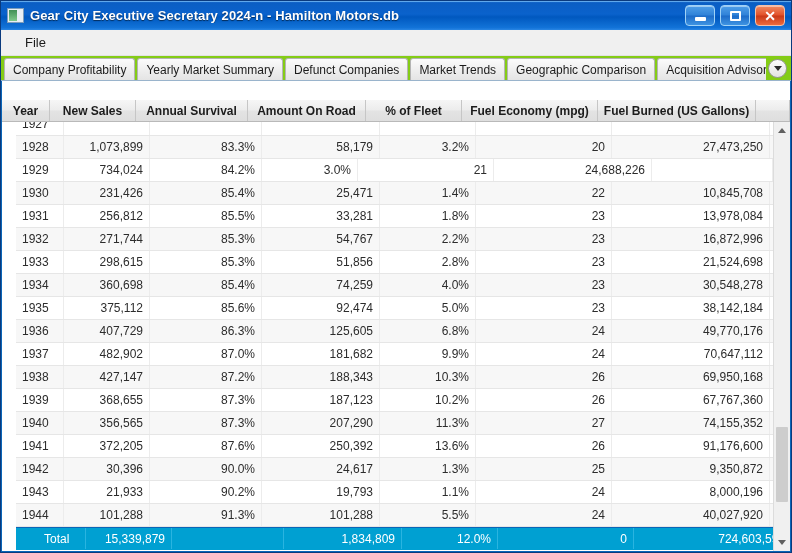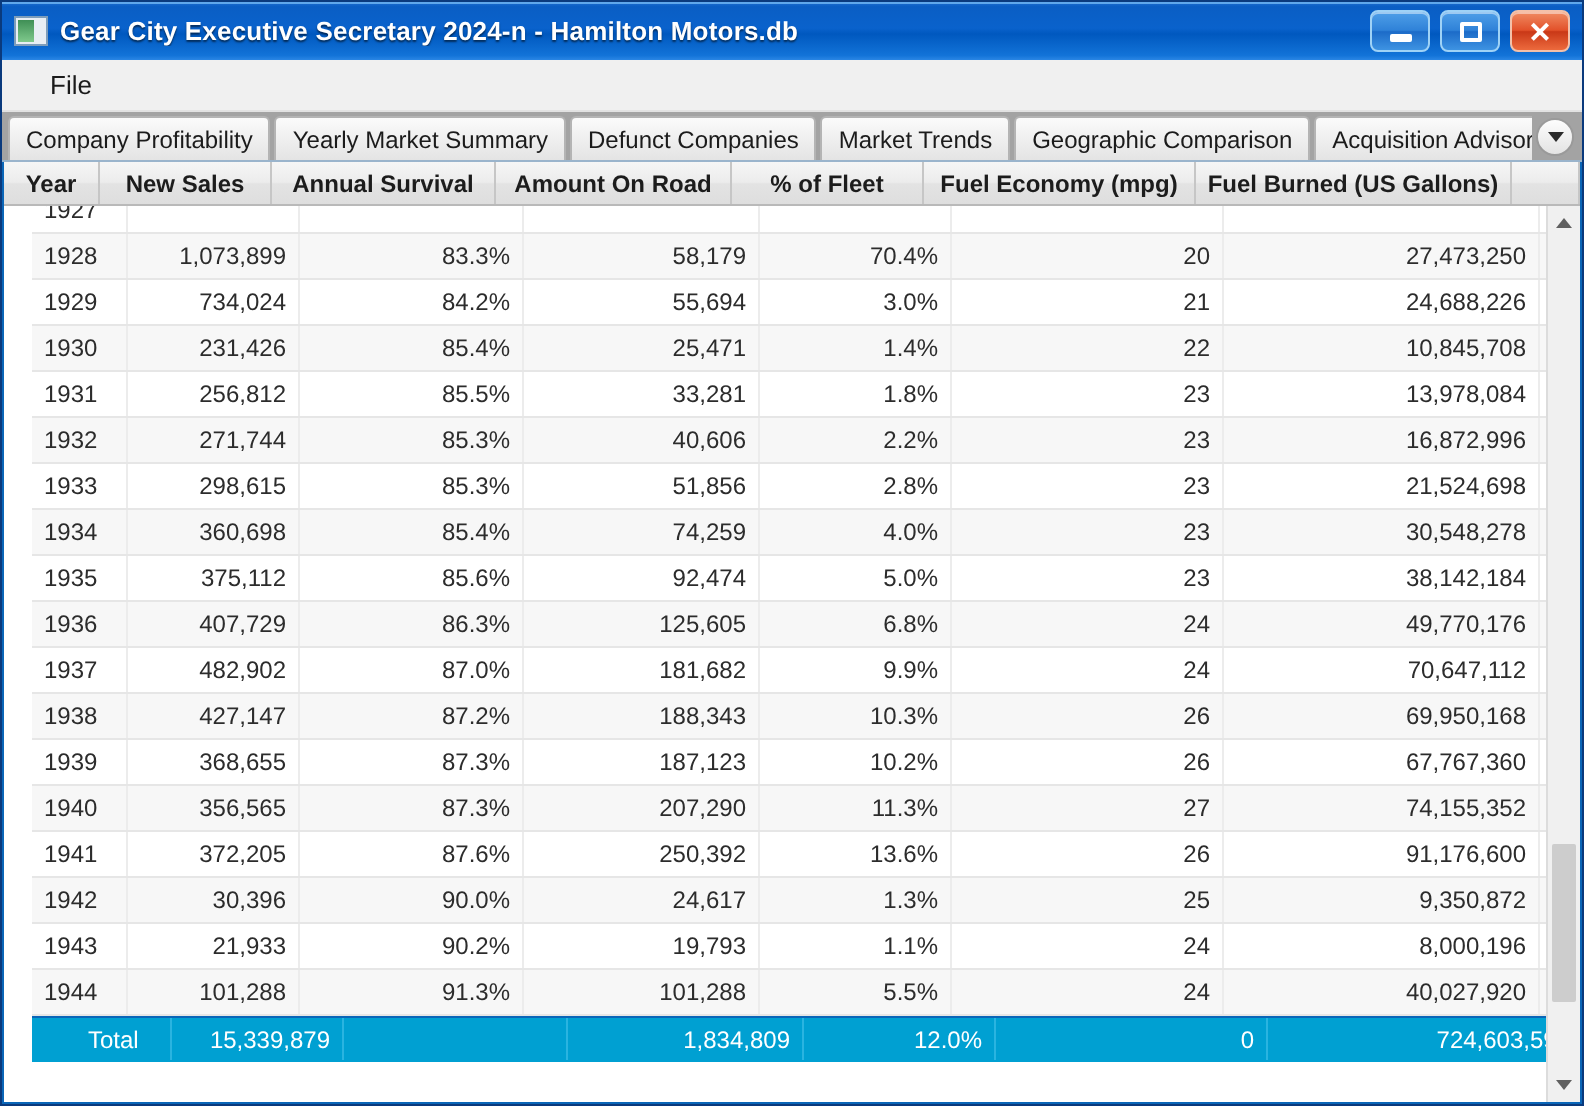--- a/index.html
+++ b/index.html
@@ -97,21 +97,21 @@
     font-size: 13px;
     color: #1b1b1b;
     padding: 3px 8px;
     cursor: pointer;
   }
 
   
   .tabstrip {
     flex: 0 0 25px;
     height: 25px;
-    background: #a3a3a3;
+    background: #84cc16;
     display: flex;
     align-items: flex-end;
     padding: 0 0 0 3px;
     position: relative;
     border-bottom: 1px solid #9ab4cc;
     justify-content: space-between;
   }
   .tab {
     height: 22px;
     background: linear-gradient(to bottom, #fbfbfb 0%, #efefef 50%, #e4e4e4 100%);
@@ -157,20 +157,21 @@
     flex-direction: column;
     overflow: hidden;
     position: relative;
   }
   .grid-head {
     flex: 0 0 22px;
     height: 22px;
     display: flex;
     background: linear-gradient(to bottom, #f6f6f6 0%, #ececec 48%, #e3e3e3 52%, #dedede 100%);
     border-bottom: 1px solid #b9b9b9;
+    margin-top: 19px;
   }
   .hcell {
     font-size: 12px;
     font-weight: bold;
     color: #1c1c1c;
     display: flex;
     align-items: center;
     justify-content: center;
     border-right: 1px solid #c6c6c6;
     overflow: hidden;
@@ -325,30 +326,29 @@
               <div class="cell c4 num"></div>
               <div class="cell c5 num"></div>
               <div class="cell c6 num"></div>
               <div class="cell c7 num"></div>
             </div>
             <div class="row alt">
               <div class="cell c0 txt">1928</div>
               <div class="cell c1 num">1,073,899</div>
               <div class="cell c2 num">83.3%</div>
               <div class="cell c3 num">58,179</div>
-              <div class="cell c4 num">70.4%</div>
+              <div class="cell c4 num">3.2%</div>
               <div class="cell c5 num">20</div>
               <div class="cell c6 num">27,473,250</div>
               <div class="cell c7 num"></div>
             </div>
             <div class="row">
               <div class="cell c0 txt">1929</div>
               <div class="cell c1 num">734,024</div>
               <div class="cell c2 num">84.2%</div>
-              <div class="cell c3 num">55,694</div>
               <div class="cell c4 num">3.0%</div>
               <div class="cell c5 num">21</div>
               <div class="cell c6 num">24,688,226</div>
               <div class="cell c7 num"></div>
             </div>
             <div class="row alt">
               <div class="cell c0 txt">1930</div>
               <div class="cell c1 num">231,426</div>
               <div class="cell c2 num">85.4%</div>
               <div class="cell c3 num">25,471</div>
@@ -364,21 +364,21 @@
               <div class="cell c3 num">33,281</div>
               <div class="cell c4 num">1.8%</div>
               <div class="cell c5 num">23</div>
               <div class="cell c6 num">13,978,084</div>
               <div class="cell c7 num"></div>
             </div>
             <div class="row alt">
               <div class="cell c0 txt">1932</div>
               <div class="cell c1 num">271,744</div>
               <div class="cell c2 num">85.3%</div>
-              <div class="cell c3 num">40,606</div>
+              <div class="cell c3 num">54,767</div>
               <div class="cell c4 num">2.2%</div>
               <div class="cell c5 num">23</div>
               <div class="cell c6 num">16,872,996</div>
               <div class="cell c7 num"></div>
             </div>
             <div class="row">
               <div class="cell c0 txt">1933</div>
               <div class="cell c1 num">298,615</div>
               <div class="cell c2 num">85.3%</div>
               <div class="cell c3 num">51,856</div>

